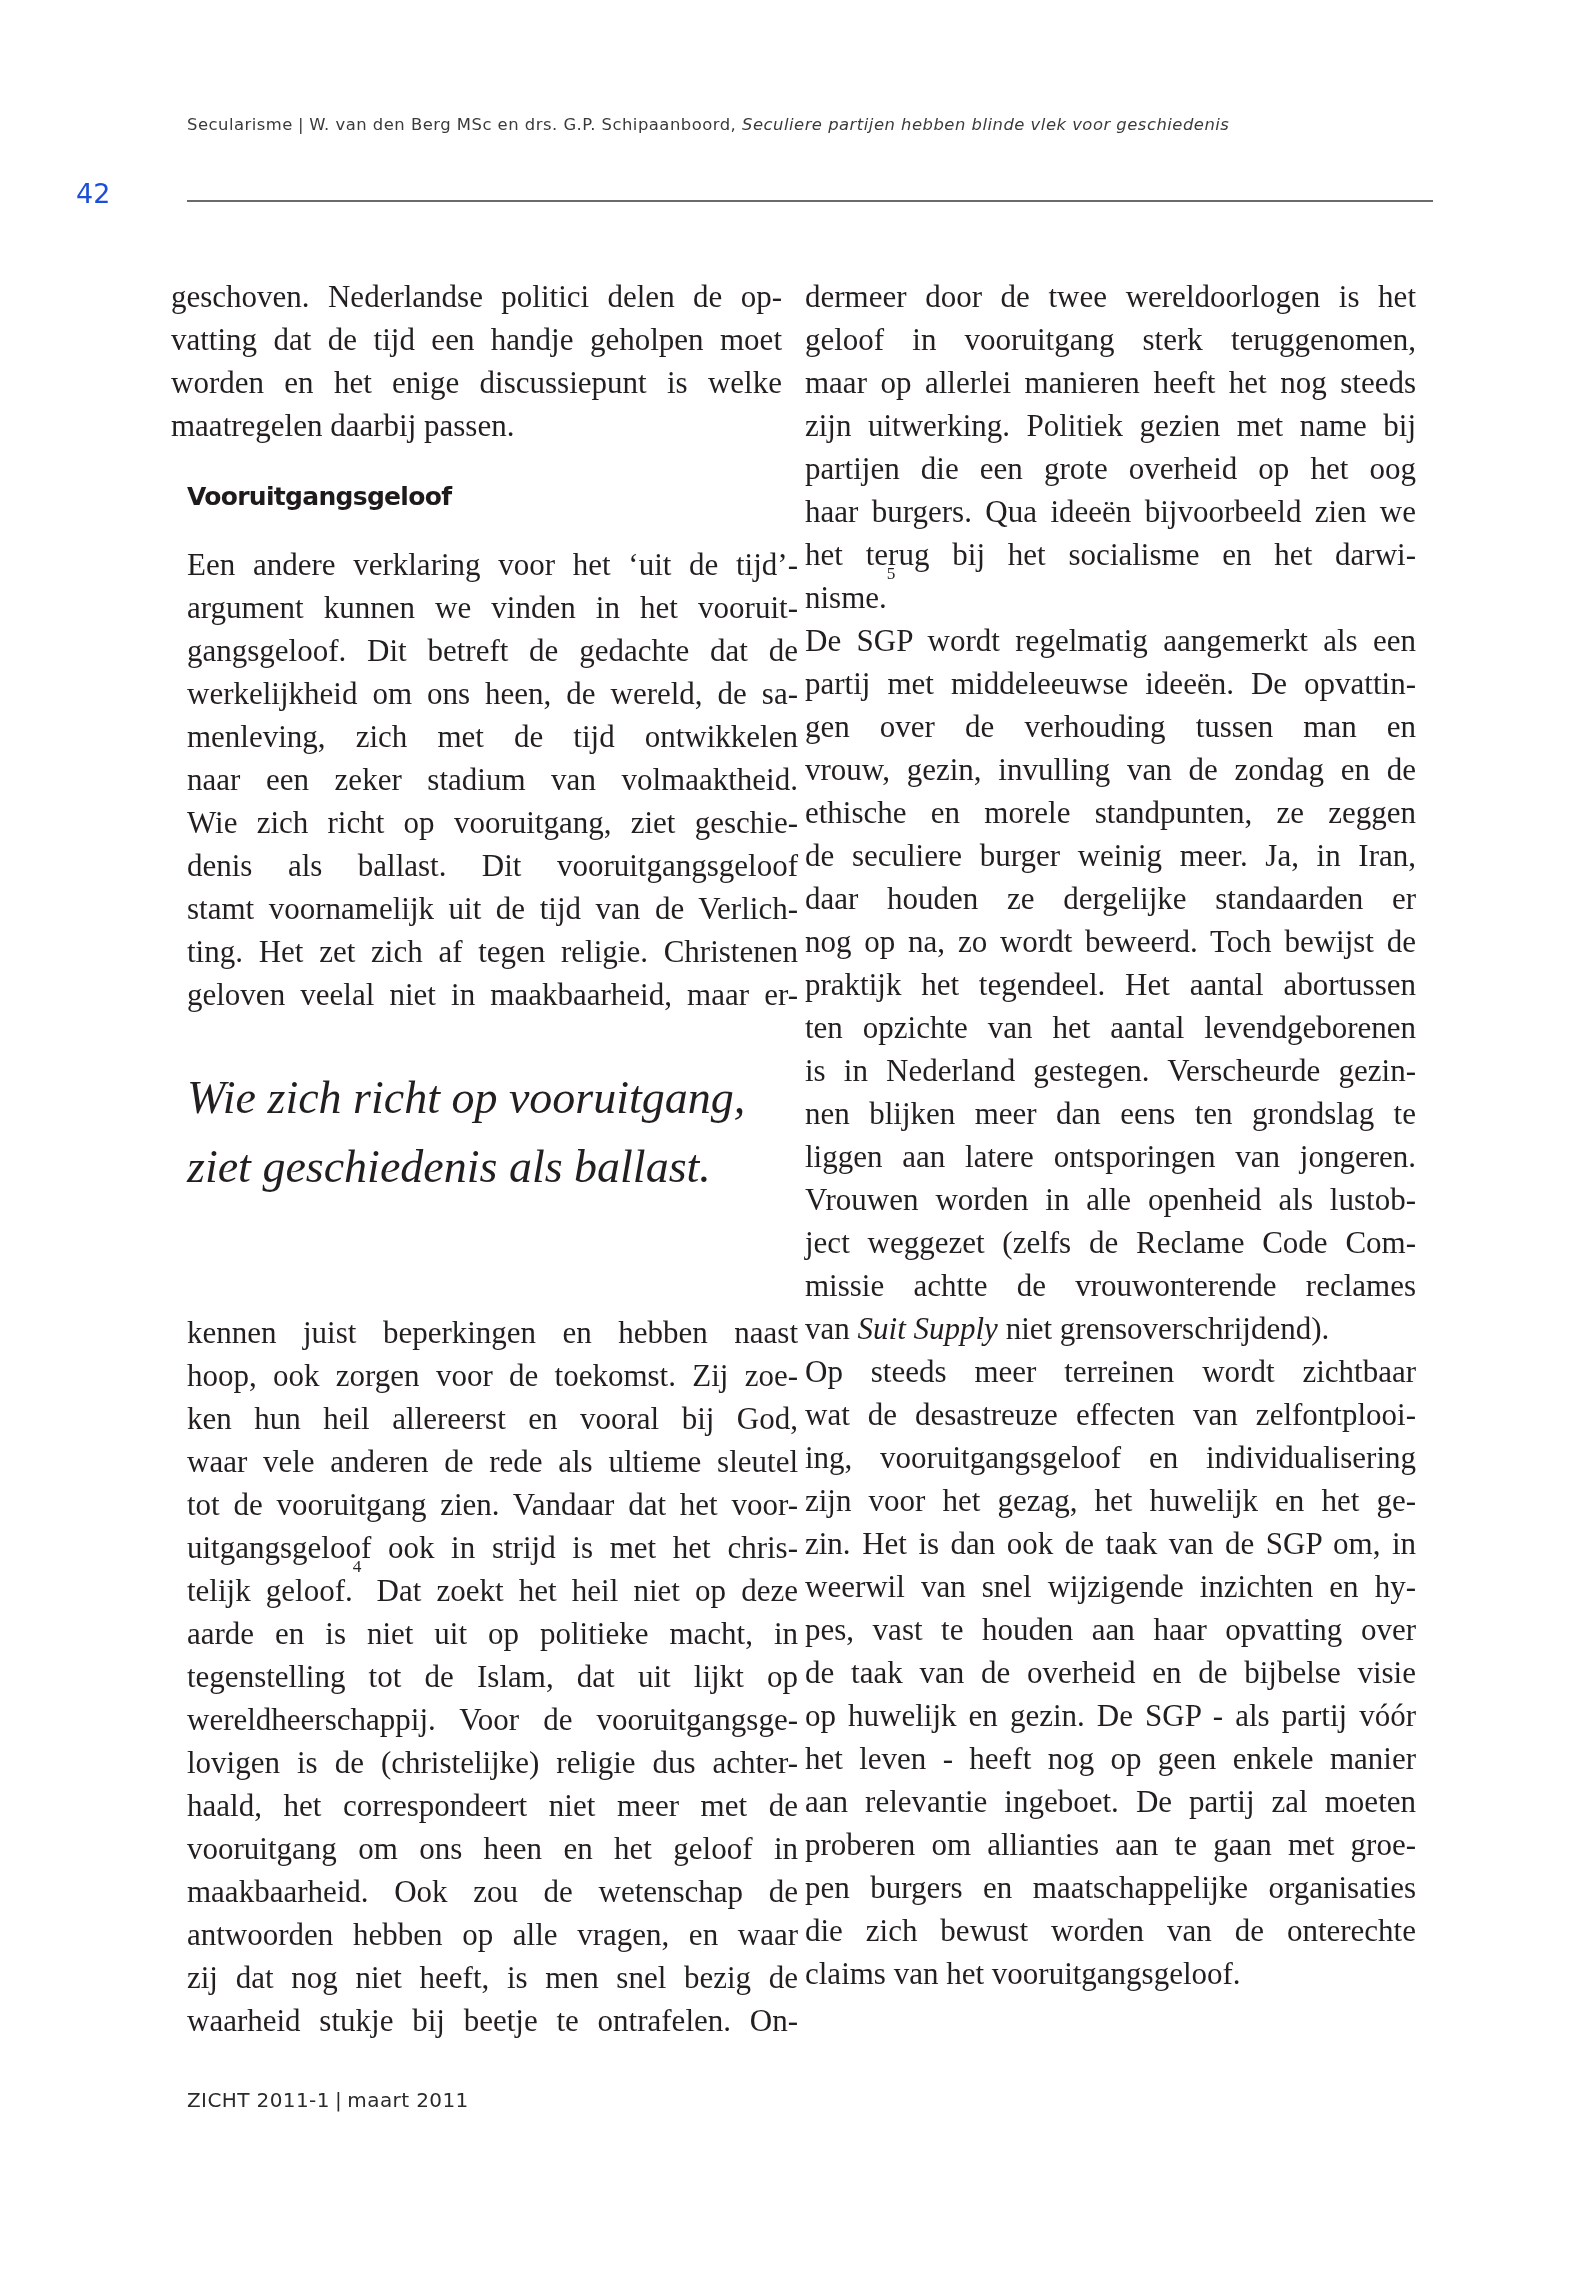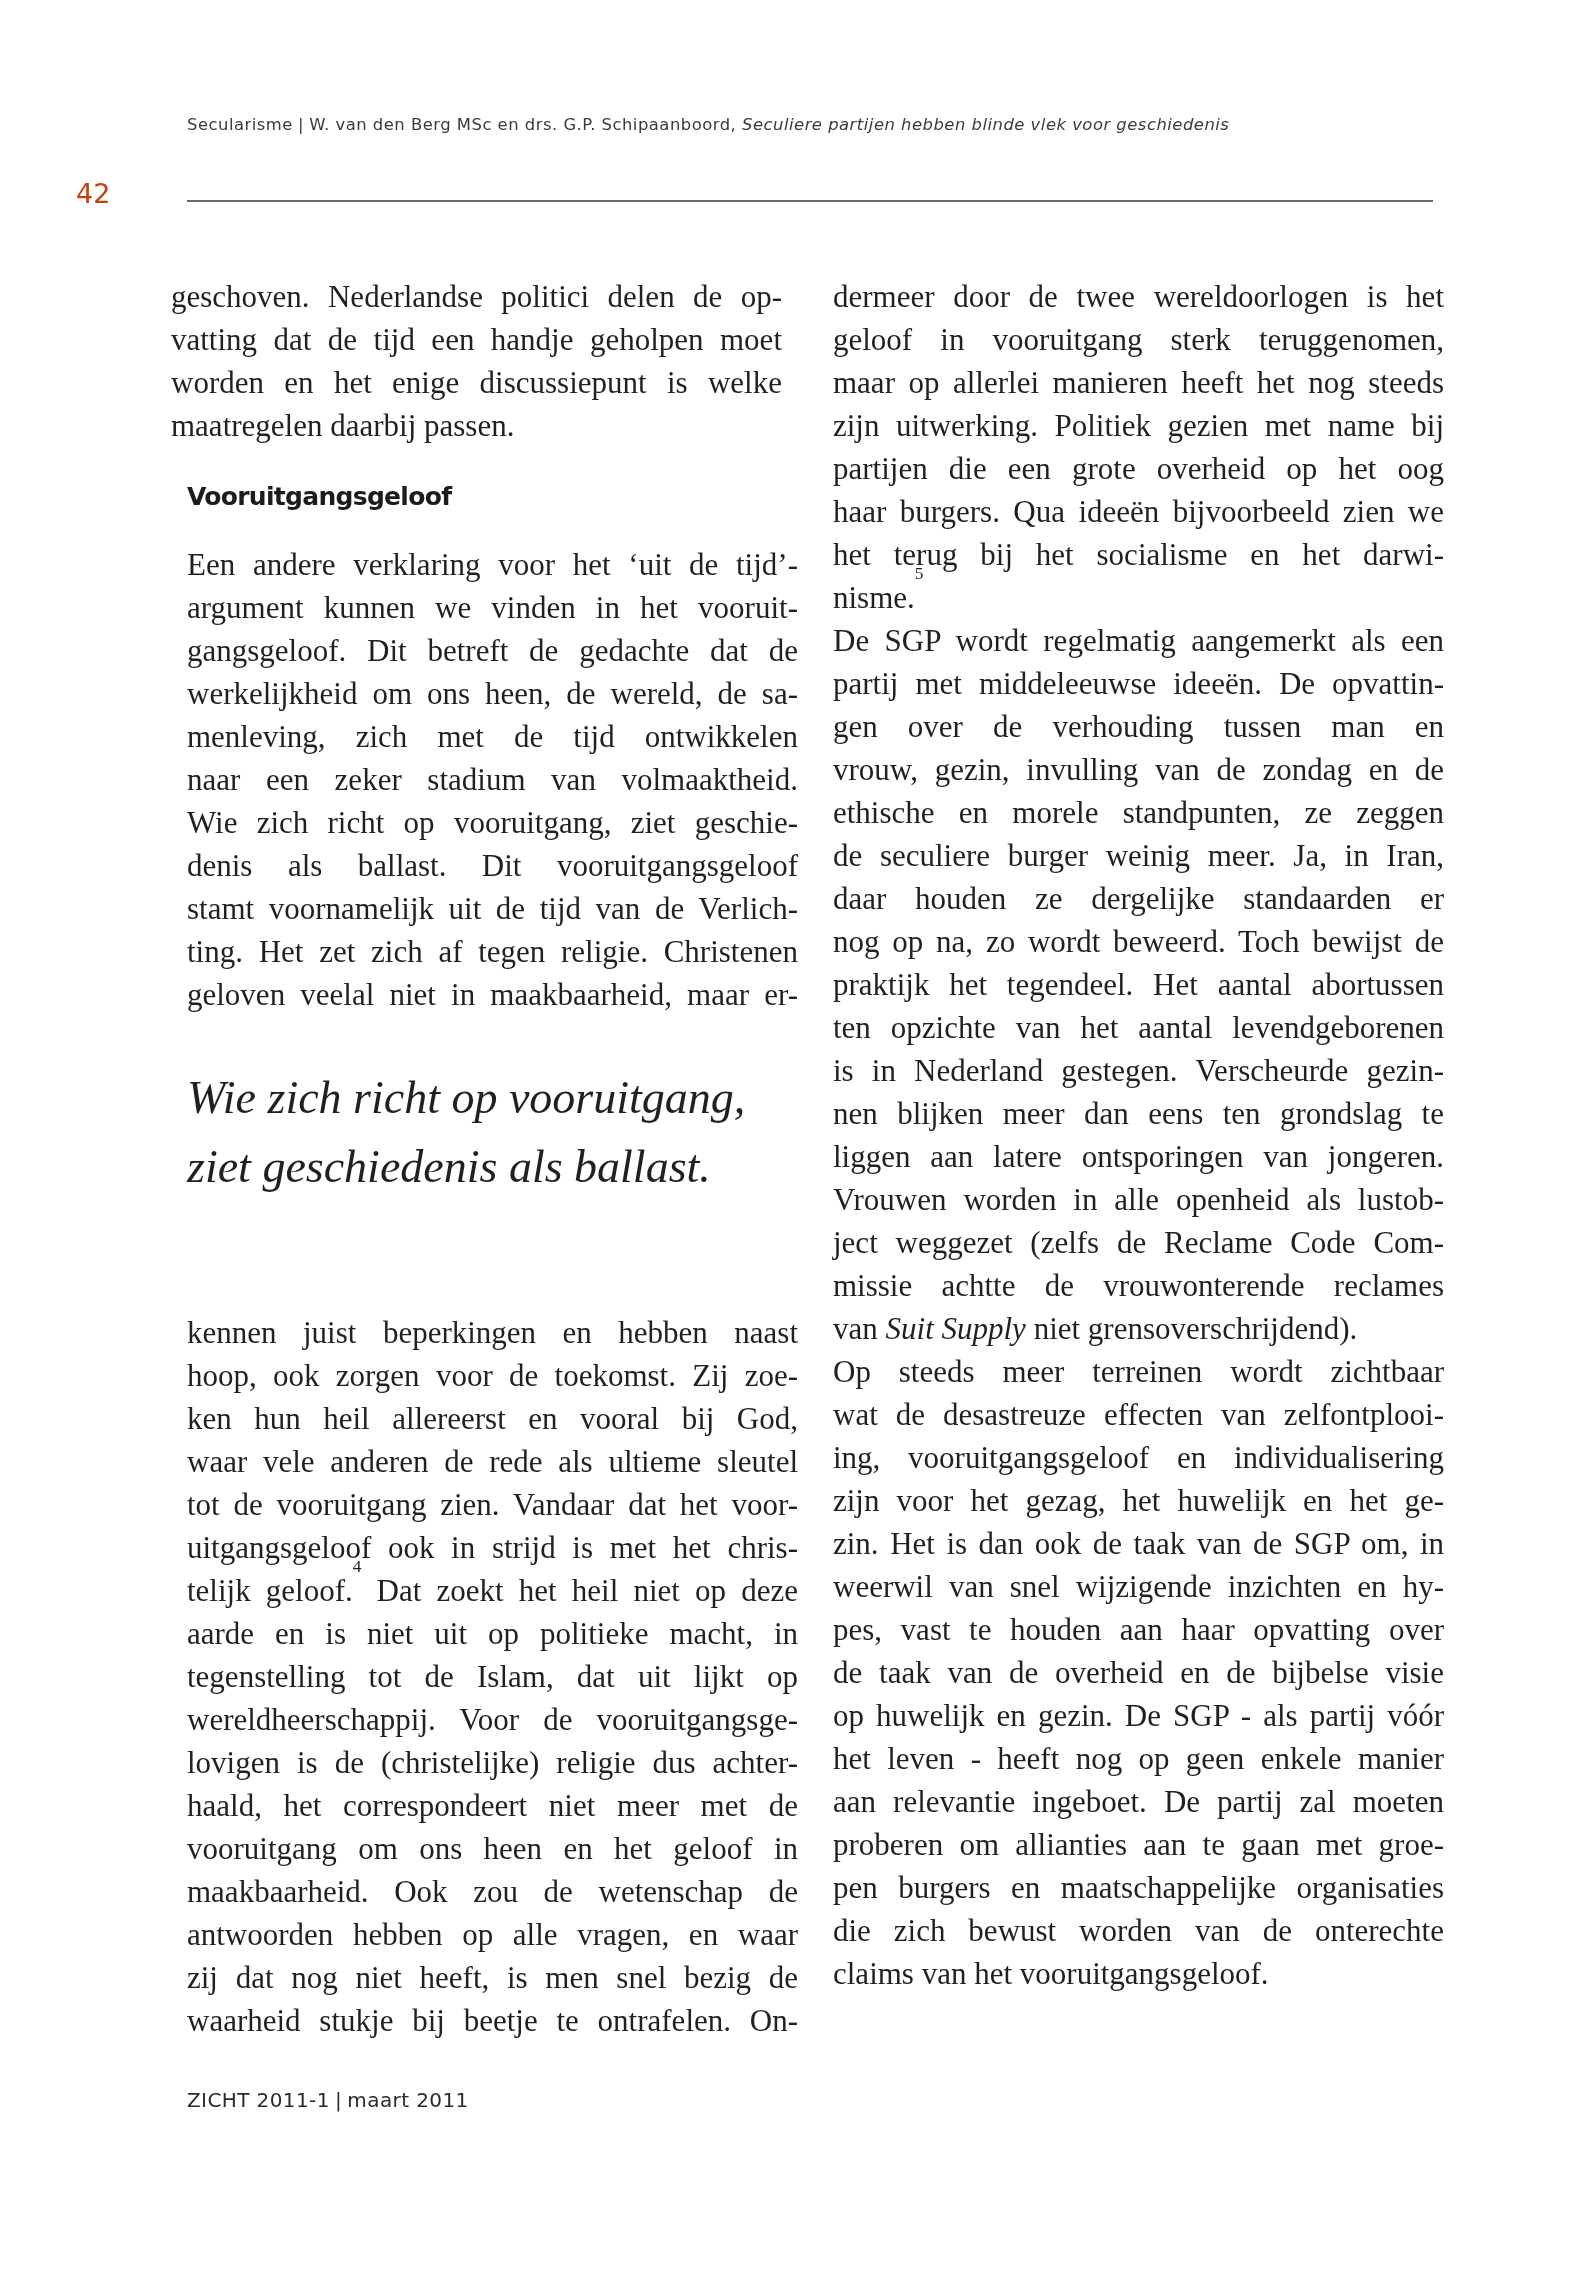--- a/index.html
+++ b/index.html
@@ -6,21 +6,21 @@
   body { width: 1592px; height: 2295px; position: relative; overflow: hidden; color: #231f20; }
   .running-head {
     position: absolute; left: 187px; top: 115px;
     font-family: "DejaVu Sans", sans-serif; font-size: 16.4px; letter-spacing: 0.5px;
     color: #3a3a3a; white-space: nowrap; text-align: center;
   }
   .running-head .sep { margin: 0 5.2px; }
   .running-head em { font-style: italic; }
   .page-number {
     position: absolute; left: 76px; top: 178px;
-    font-family: "DejaVu Sans", sans-serif; font-size: 27px; color: #c2410c;
+    font-family: "DejaVu Sans", sans-serif; font-size: 27px; color: #1d4ed8;
   }
   .rule { position: absolute; left: 187px; top: 200px; width: 1246px; height: 1.7px; background: #6a6a6a; }
   .col {
     position: absolute; width: 611px;
     font-family: "Liberation Serif", serif; font-size: 31px; line-height: 43px;
     color: #231f20; text-align: justify; hyphens: manual;
   }
   .col p { margin: 0; }
   .col p.line { text-align-last: justify; white-space: nowrap; overflow: visible; display: block; }
   .col p.line.last { text-align-last: left; }
@@ -94,21 +94,21 @@
   <p class="line">wereldheerschappij. Voor de vooruitgangsge-</p>
   <p class="line">lovigen is de (christelijke) religie dus achter-</p>
   <p class="line">haald, het correspondeert niet meer met de</p>
   <p class="line">vooruitgang om ons heen en het geloof in</p>
   <p class="line">maakbaarheid. Ook zou de wetenschap de</p>
   <p class="line">antwoorden hebben op alle vragen, en waar</p>
   <p class="line">zij dat nog niet heeft, is men snel bezig de</p>
   <p class="line">waarheid stukje bij beetje te ontrafelen. On-</p>
 </div>
 
-<div class="col" style="left:833px; top:275px;">
+<div class="col" style="left:805px; top:275px;">
   <p class="line">dermeer door de twee wereldoorlogen is het</p>
   <p class="line">geloof in vooruitgang sterk teruggenomen,</p>
   <p class="line">maar op allerlei manieren heeft het nog steeds</p>
   <p class="line">zijn uitwerking. Politiek gezien met name bij</p>
   <p class="line">partijen die een grote overheid op het oog</p>
   <p class="line">haar burgers. Qua ideeën bijvoorbeeld zien we</p>
   <p class="line">het terug bij het socialisme en het darwi-</p>
   <p class="line last"><span>nisme.</span><sup>5</sup></p>
 
   <p class="line">De SGP wordt regelmatig aangemerkt als een</p>

